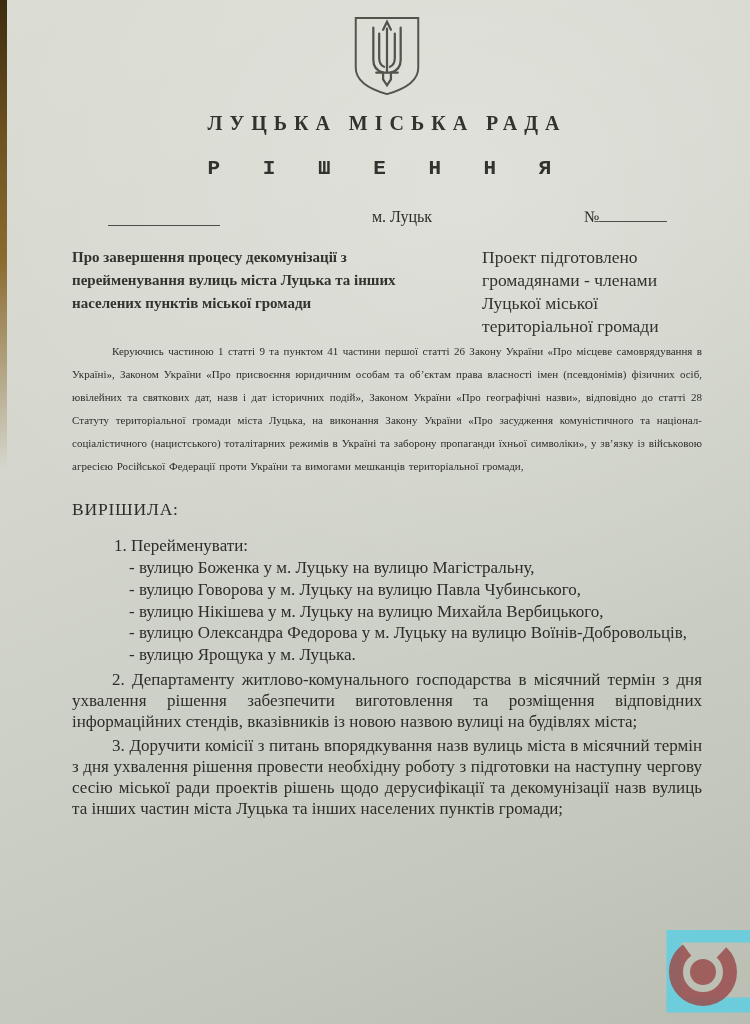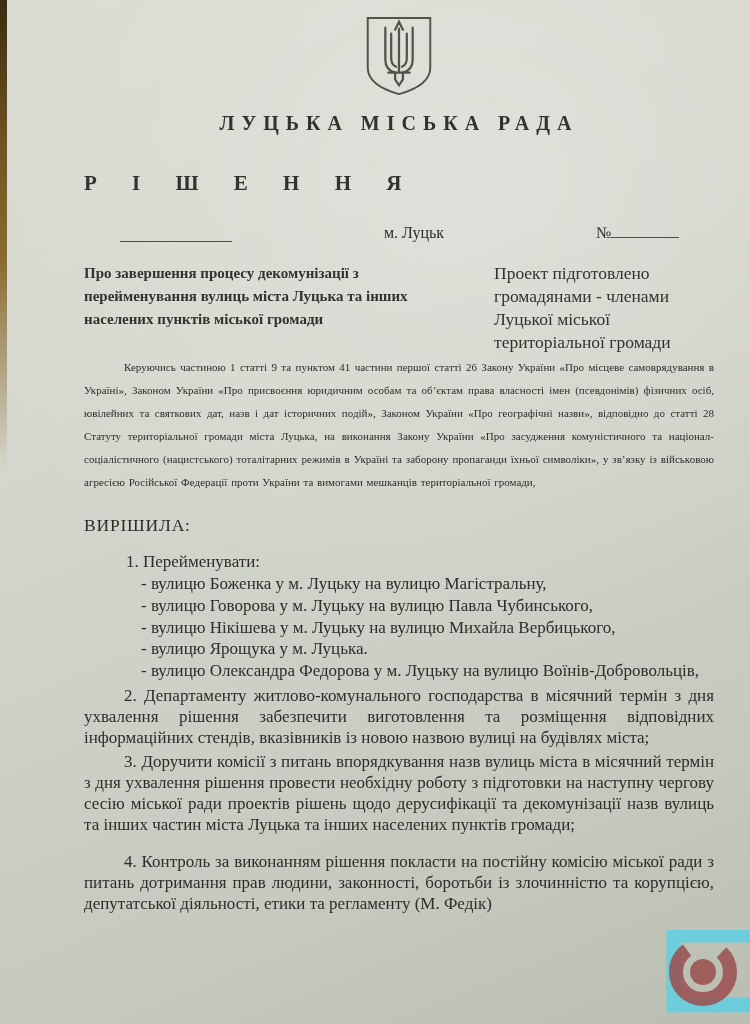--- a/index.html
+++ b/index.html
@@ -19,34 +19,35 @@
       radial-gradient(120% 80% at 62% 18%, rgba(255,255,255,0.22), rgba(255,255,255,0) 60%),
       radial-gradient(150% 130% at 45% 40%, rgba(0,0,0,0) 68%, rgba(55,55,42,0.20) 100%),
       linear-gradient(158deg, #dadcd3 0%, #d5d7ce 35%, #ccCFc5 60%, #c4c7bc 82%, #babdb1 100%);
   }
   
   .paper-edge {
     position: absolute; left: 0; top: 0; width: 7px; height: 470px;
     background: linear-gradient(to bottom, #3c2c0f 0%, #6f5320 30%, #8a6a2e 55%, rgba(138,106,46,0) 100%);
   }
   .content {
-    position: absolute; left: 84px; top: 12px; width: 630px;
+    position: absolute; left: 72px; top: 12px; width: 630px;
   }
   .crest { text-align: center; margin-top: 2px; }
   .crest svg { width: 90px; height: 84px; }
 
   .org-name {
     margin-top: 10px; text-align: center;
     font-size: 20px; font-weight: bold; letter-spacing: 7px;
     color: #33322e;
   }
   .doc-type {
-    margin-top: 36px; 
+    margin-top: 22px; text-align: center;
     font-size: 21px; font-weight: bold; letter-spacing: 15px;
     color: #33322e;
+    font-family: Liberation Mono, monospace;
   }
 
   .place-line {
     margin-top: 28px;
     display: flex; align-items: flex-end;
     font-size: 16px;
   }
   .sig-line {
     width: 112px; height: 15px;
     border-bottom: 1.6px solid #4e4d47;
@@ -145,27 +146,26 @@
 
     <div class="preamble">Керуючись частиною 1 статті 9 та пунктом 41 частини першої статті 26 Закону України «Про місцеве самоврядування в Україні», Законом України «Про присвоєння юридичним особам та об’єктам права власності імен (псевдонімів) фізичних осіб, ювілейних та святкових дат, назв і дат історичних подій», Законом України «Про географічні назви», відповідно до статті 28 Статуту територіальної громади міста Луцька, на виконання Закону України «Про засудження комуністичного та націонал-соціалістичного (нацистського) тоталітарних режимів в Україні та заборону пропаганди їхньої символіки», у зв’язку із військовою агресією Російської Федерації проти України та вимогами мешканців територіальної громади,</div>
 
     <div class="resolved">ВИРІШИЛА:</div>
 
     <div class="item1-head">1. Перейменувати:</div>
     <div class="renames">
       <div class="rename">- вулицю Боженка у м. Луцьку на вулицю Магістральну,</div>
       <div class="rename">- вулицю Говорова у м. Луцьку на вулицю Павла Чубинського,</div>
       <div class="rename">- вулицю Нікішева у м. Луцьку на вулицю Михайла Вербицького,</div>
+      <div class="rename">- вулицю Олександра Федорова у м. Луцьку на вулицю Воїнів-Добровольців,</div>
       <div class="rename">- вулицю Ярощука у м. Луцька.</div>
-      <div class="rename">- вулицю Олександра Федорова у м. Луцьку на вулицю Воїнів-Добровольців,</div>
     </div>
 
     <div class="para">2. Департаменту житлово-комунального господарства в місячний термін з дня ухвалення рішення забезпечити виготовлення та розміщення відповідних інформаційних стендів, вказівників із новою назвою вулиці на будівлях міста;</div>
     <div class="para">3. Доручити комісії з питань впорядкування назв вулиць міста в місячний термін з дня ухвалення рішення провести необхідну роботу з підготовки на наступну чергову сесію міської ради проектів рішень щодо дерусифікації та декомунізації назв вулиць та інших частин міста Луцька та інших населених пунктів громади;</div>
-    <div class="para para-4">4. Контроль за виконанням рішення покласти на постійну комісію міської ради з питань дотримання прав людини, законності, боротьби із злочинністю та корупцією, депутатської діяльності, етики та регламенту (М. Федік)</div>
   </div>
 
   <div class="watermark">
     <svg viewBox="0 0 120 88" width="120" height="88">
       <rect id="wm-square" x="28" y="5" width="88" height="70" fill="none" stroke-width="15" opacity="0.82" stroke="#5bcfe4"></rect>
       <circle id="wm-ring" cx="57" cy="42" r="27" fill="none" stroke-width="14" pathLength="100" stroke-dasharray="78 22" stroke-dashoffset="13" opacity="0.88" stroke="#9b5151"></circle>
       <circle id="wm-dot" cx="57" cy="42" r="13" opacity="0.88" fill="#9b5151"></circle>
     </svg>
   </div>
 </div>

